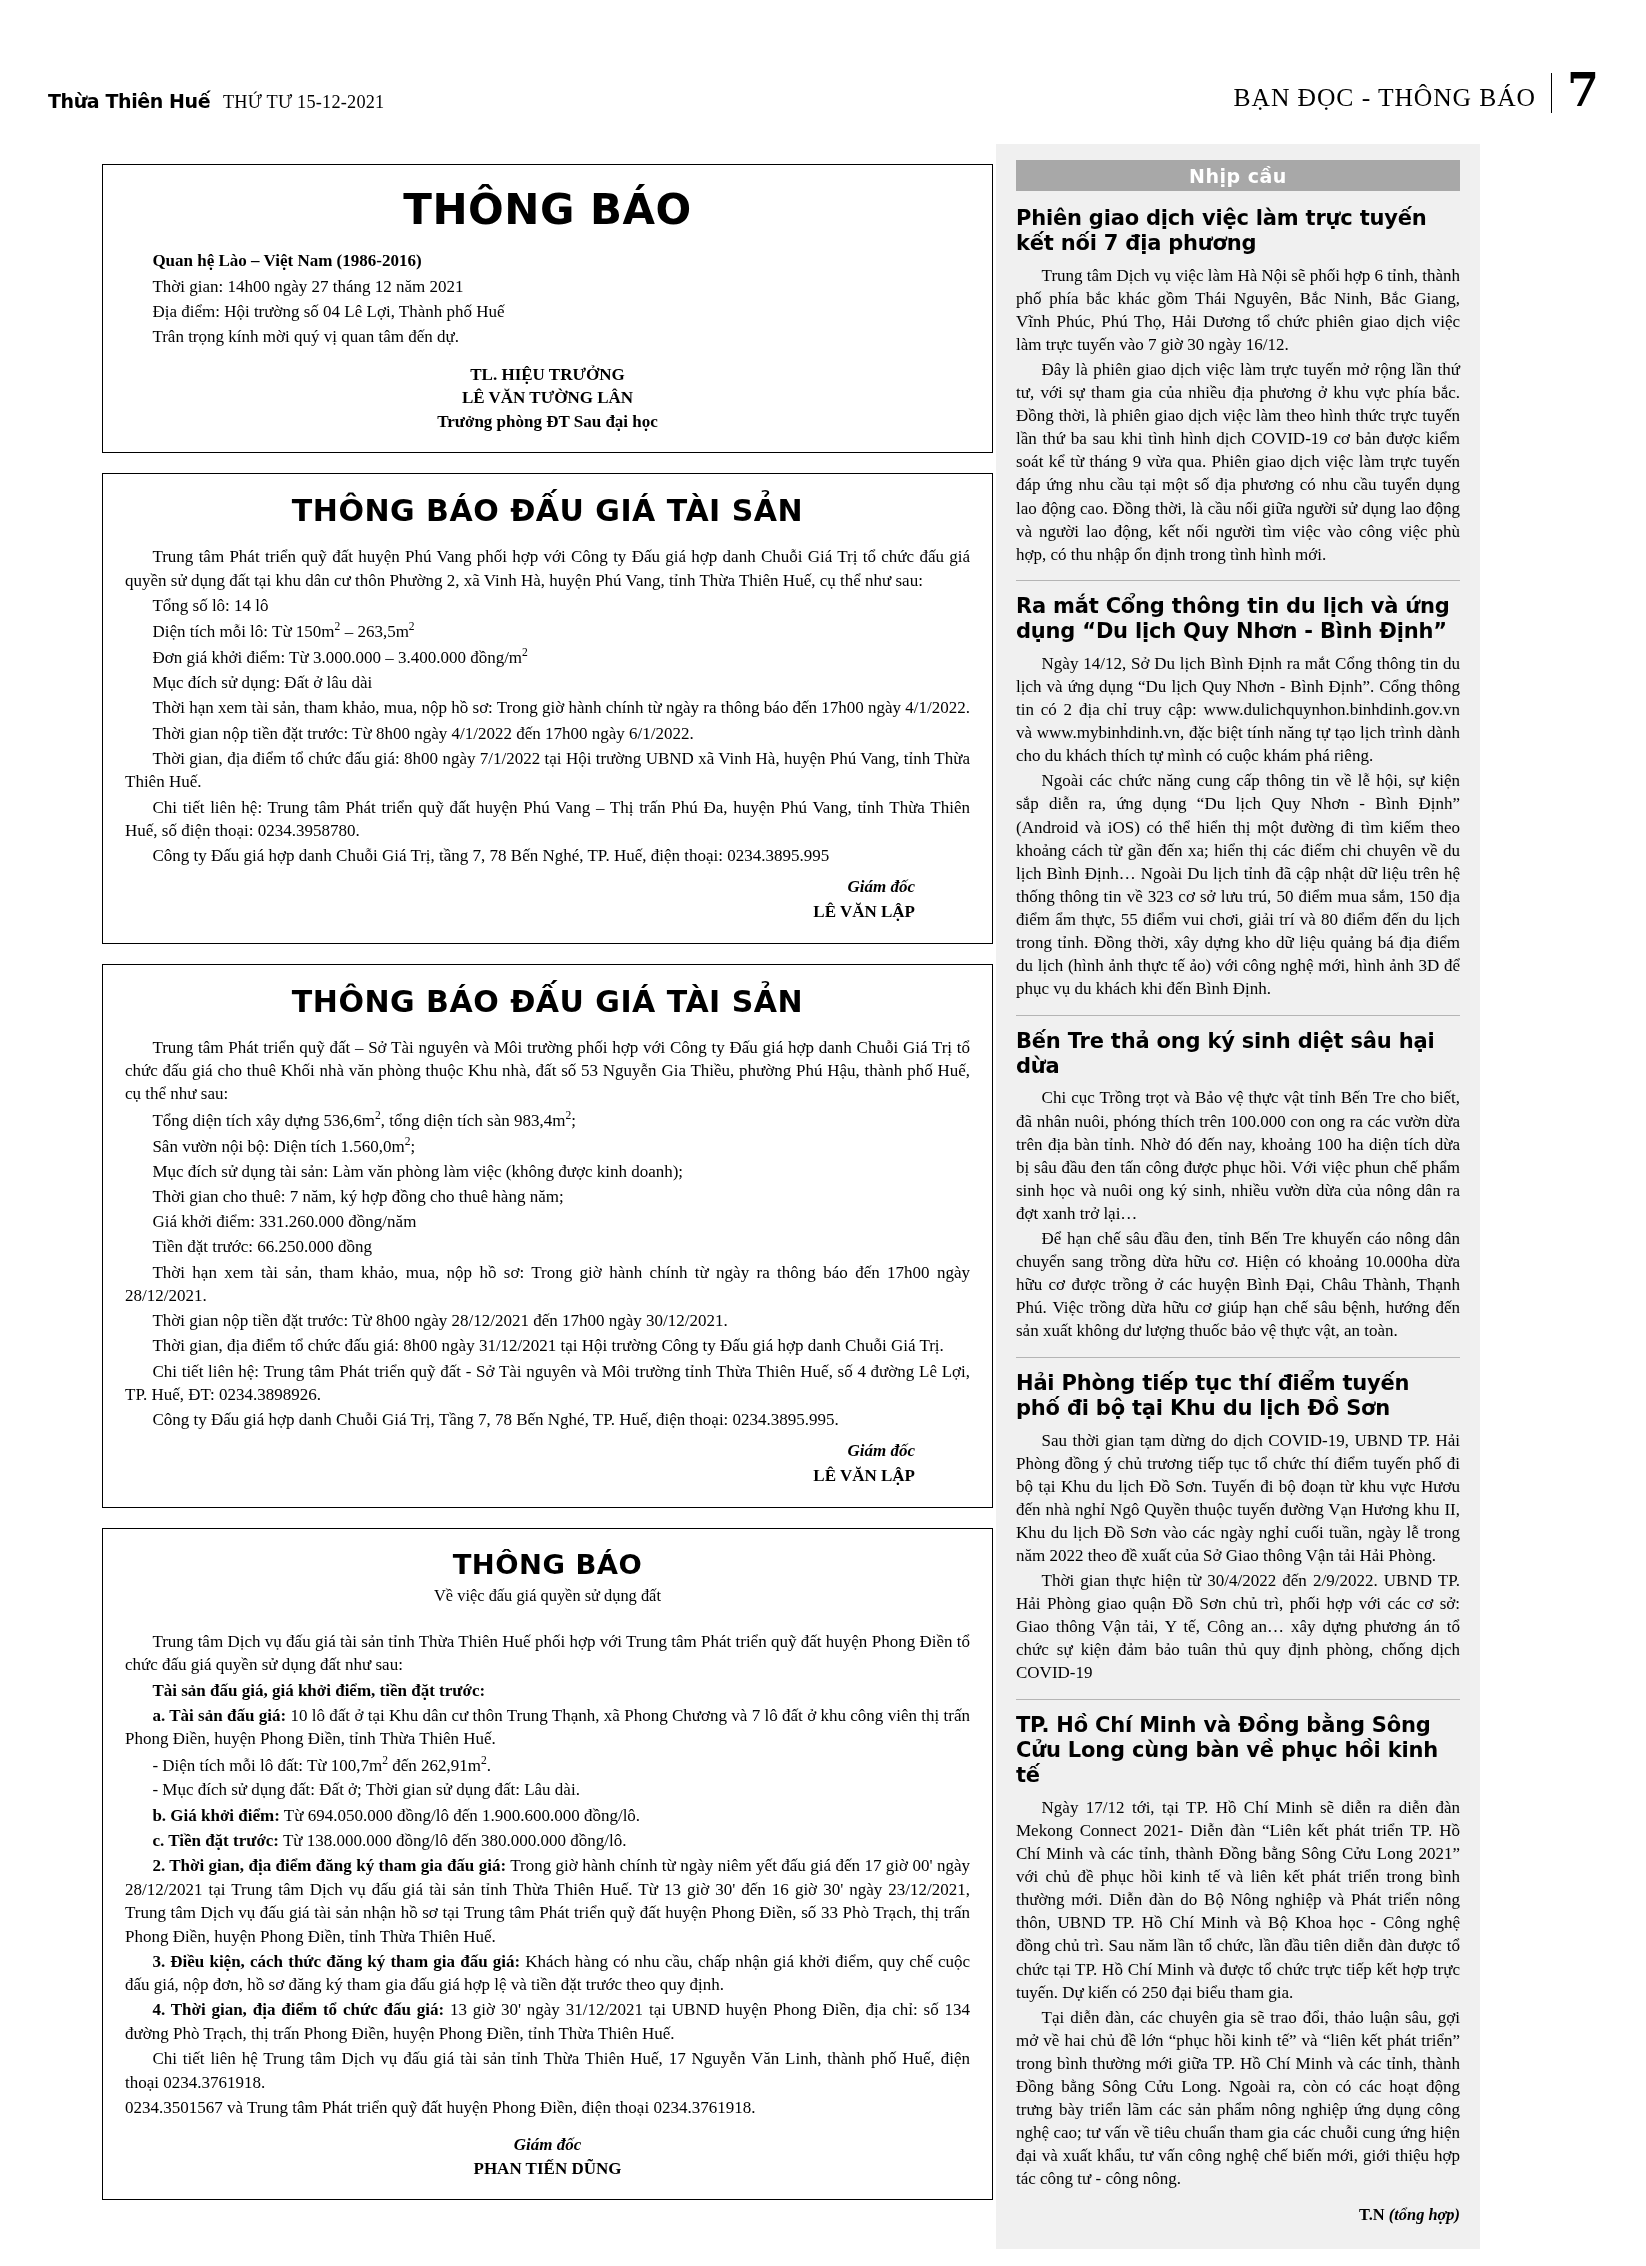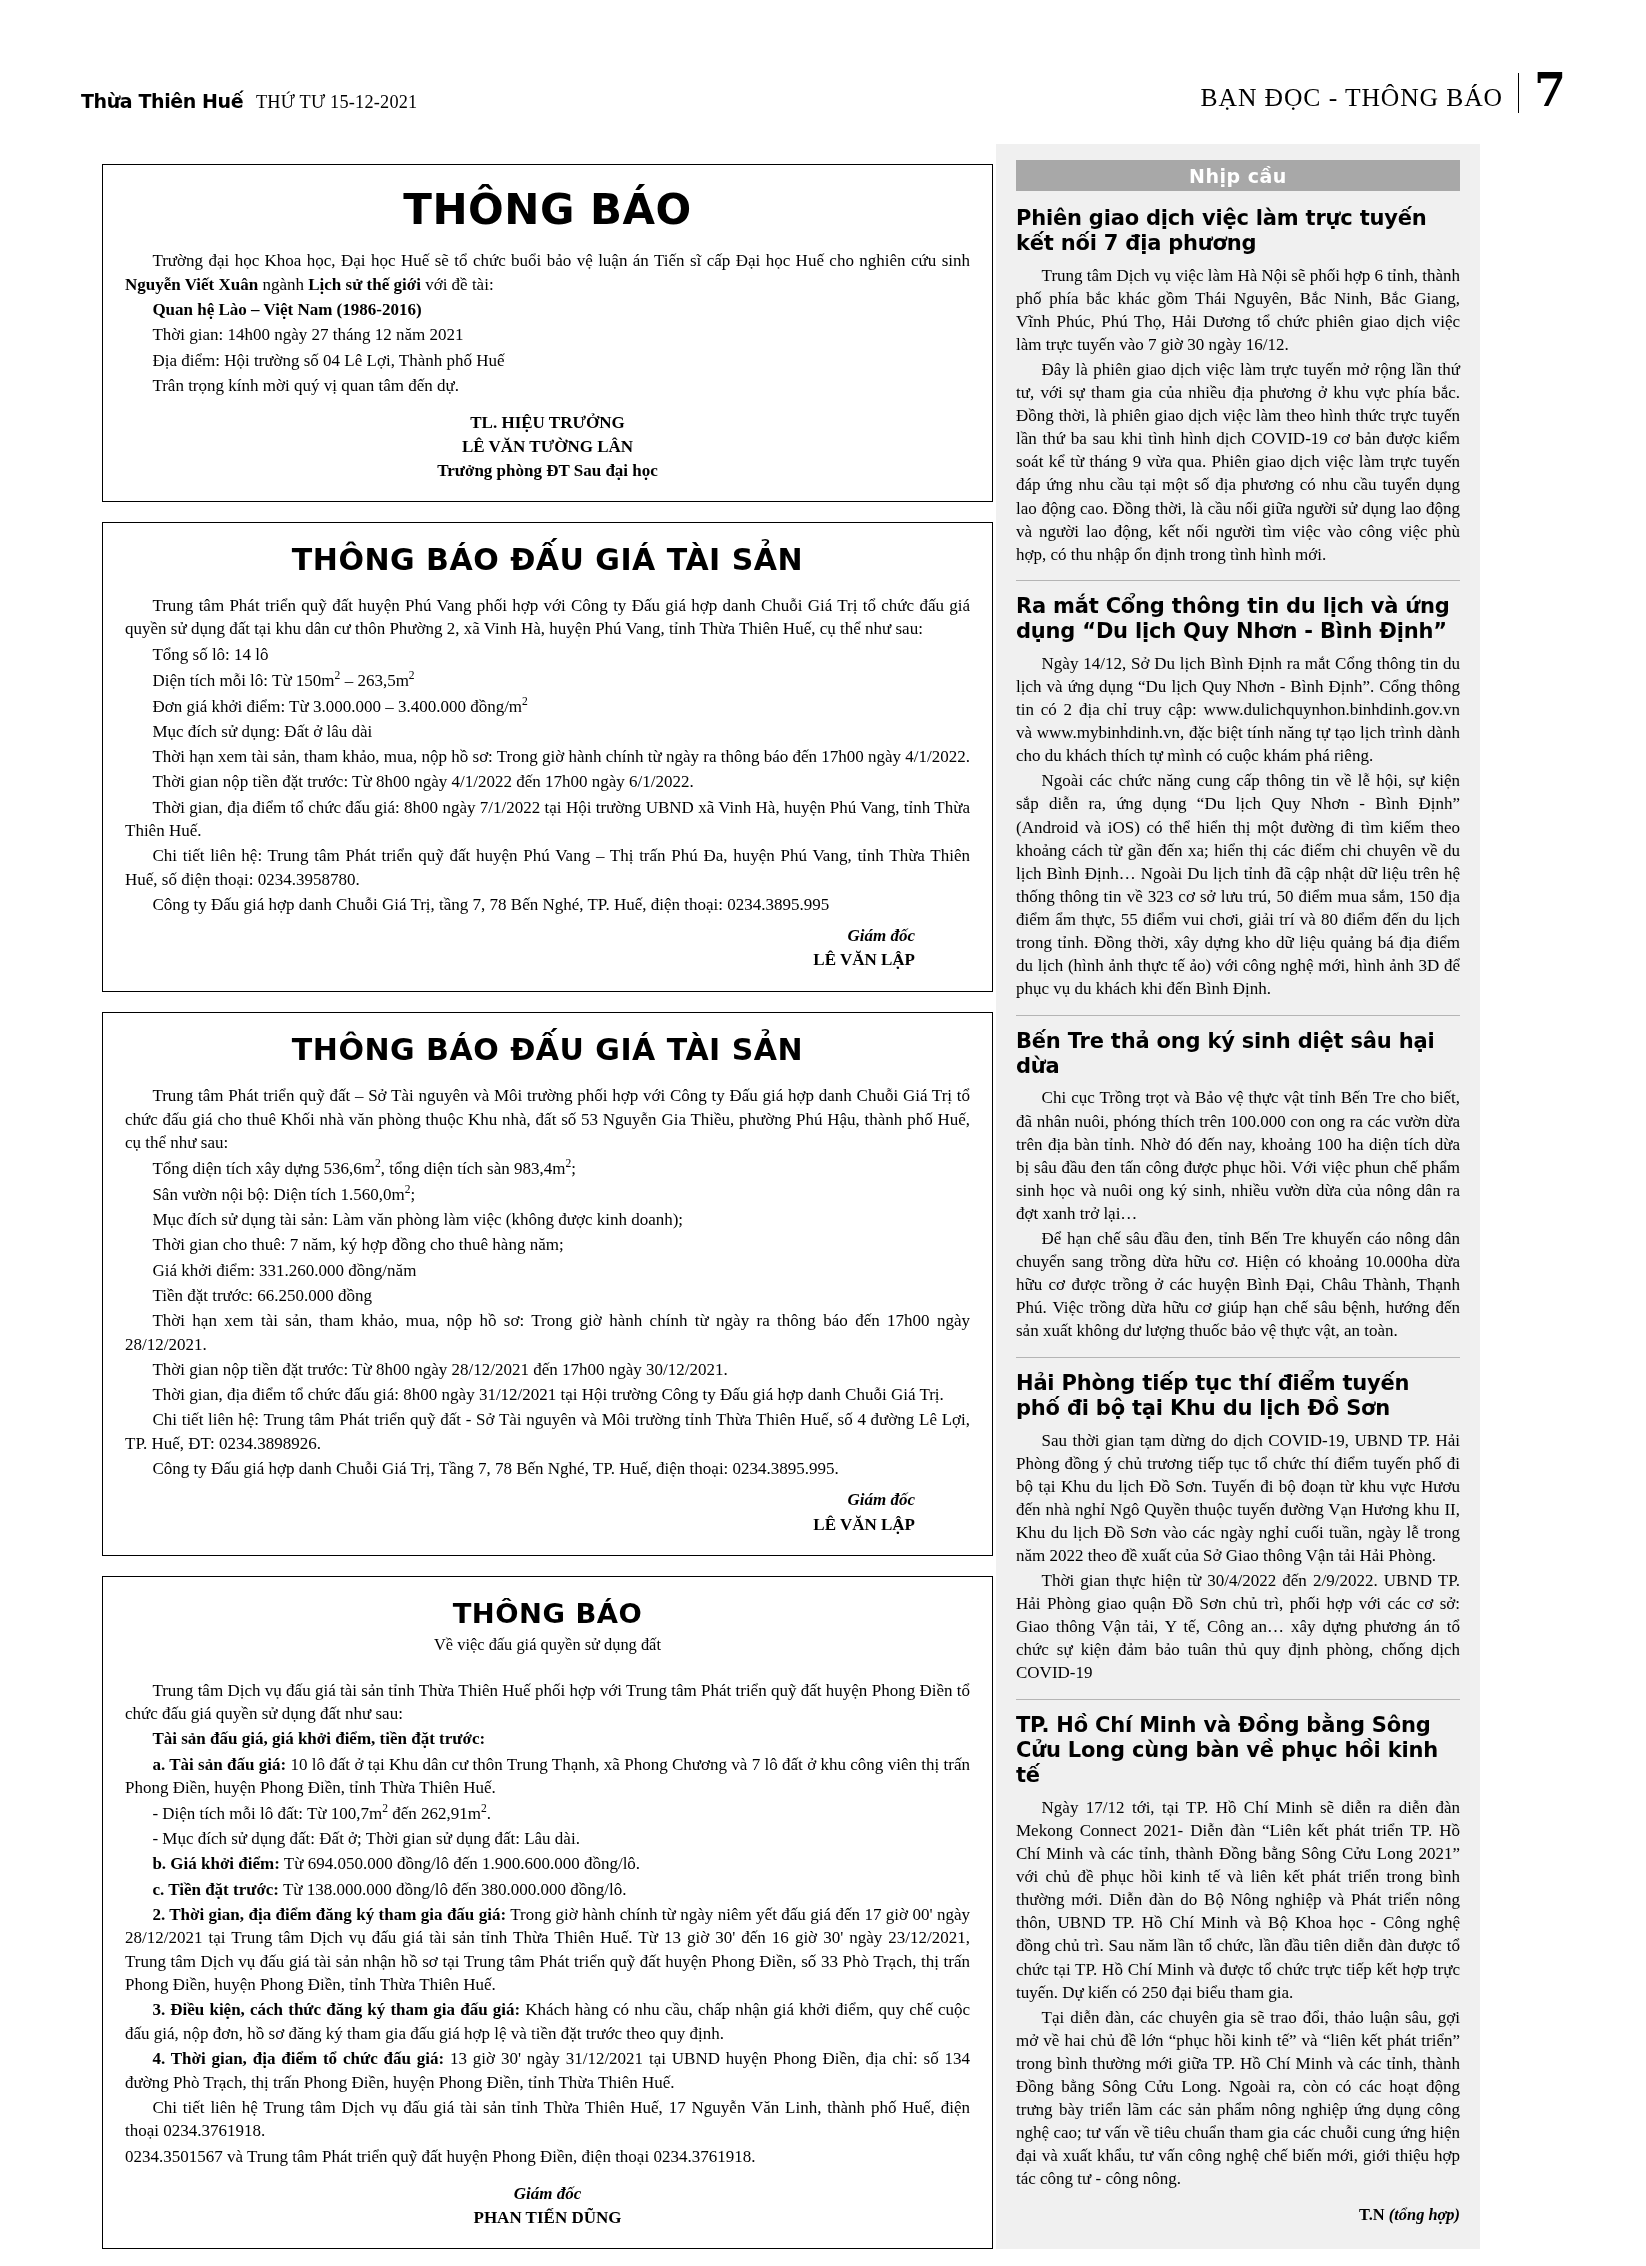--- a/index.html
+++ b/index.html
@@ -20,21 +20,21 @@
     height: 2267px;
     box-sizing: border-box;
     padding: 0;
   }
   
   .masthead {
     position: absolute;
     left: 0; right: 0;
     top: 53px;
     height: 60px;
-    padding: 0 81px;
+    padding: 0 48px;
     display: flex;
     align-items: flex-end;
     justify-content: space-between;
   }
   .mast-left {
     display: flex;
     align-items: baseline;
     gap: 12.8px;
   }
   .mast-title {
@@ -197,21 +197,20 @@
       <span class="mast-section">BẠN ĐỌC - THÔNG BÁO</span>
       <span class="mast-rule"></span>
       <span class="mast-pageno">7</span>
     </div>
   </div>
 
   <div class="left-col">
 
     <div class="box">
       <div class="box-title t-huge">THÔNG BÁO</div>
-      <p class="body indent"><span>Trường đại học Khoa học, Đại học Huế sẽ tổ chức buổi bảo vệ luận án Tiến sĩ cấp Đại học Huế cho nghiên cứu sinh </span><span class="b">Nguyễn Viết Xuân</span><span> ngành </span><span class="b">Lịch sử thế giới</span><span> với đề tài:</span></p>
       <p class="body b" style="text-indent:27.4px">Quan hệ Lào – Việt Nam (1986-2016)</p>
       <p class="body" style="text-indent:27.4px">Thời gian: 14h00 ngày 27 tháng 12 năm 2021</p>
       <p class="body" style="text-indent:27.4px">Địa điểm: Hội trường số 04 Lê Lợi, Thành phố Huế</p>
       <p class="body" style="text-indent:27.4px">Trân trọng kính mời quý vị quan tâm đến dự.</p>
       <div class="sign">
         <div class="name">TL. HIỆU TRƯỞNG</div>
         <div class="name">LÊ VĂN TƯỜNG LÂN</div>
         <div class="name">Trưởng phòng ĐT Sau đại học</div>
       </div>
     </div>

